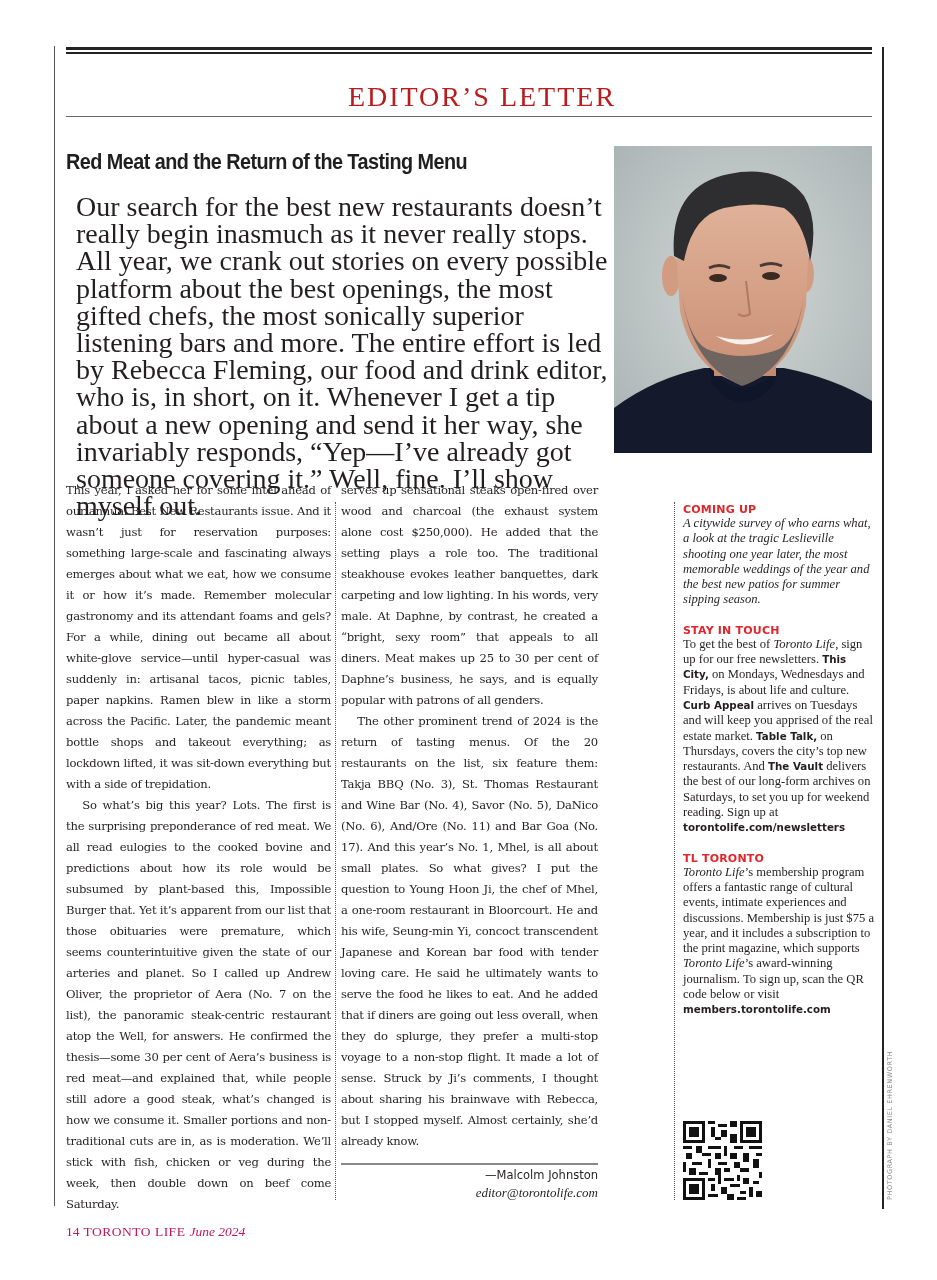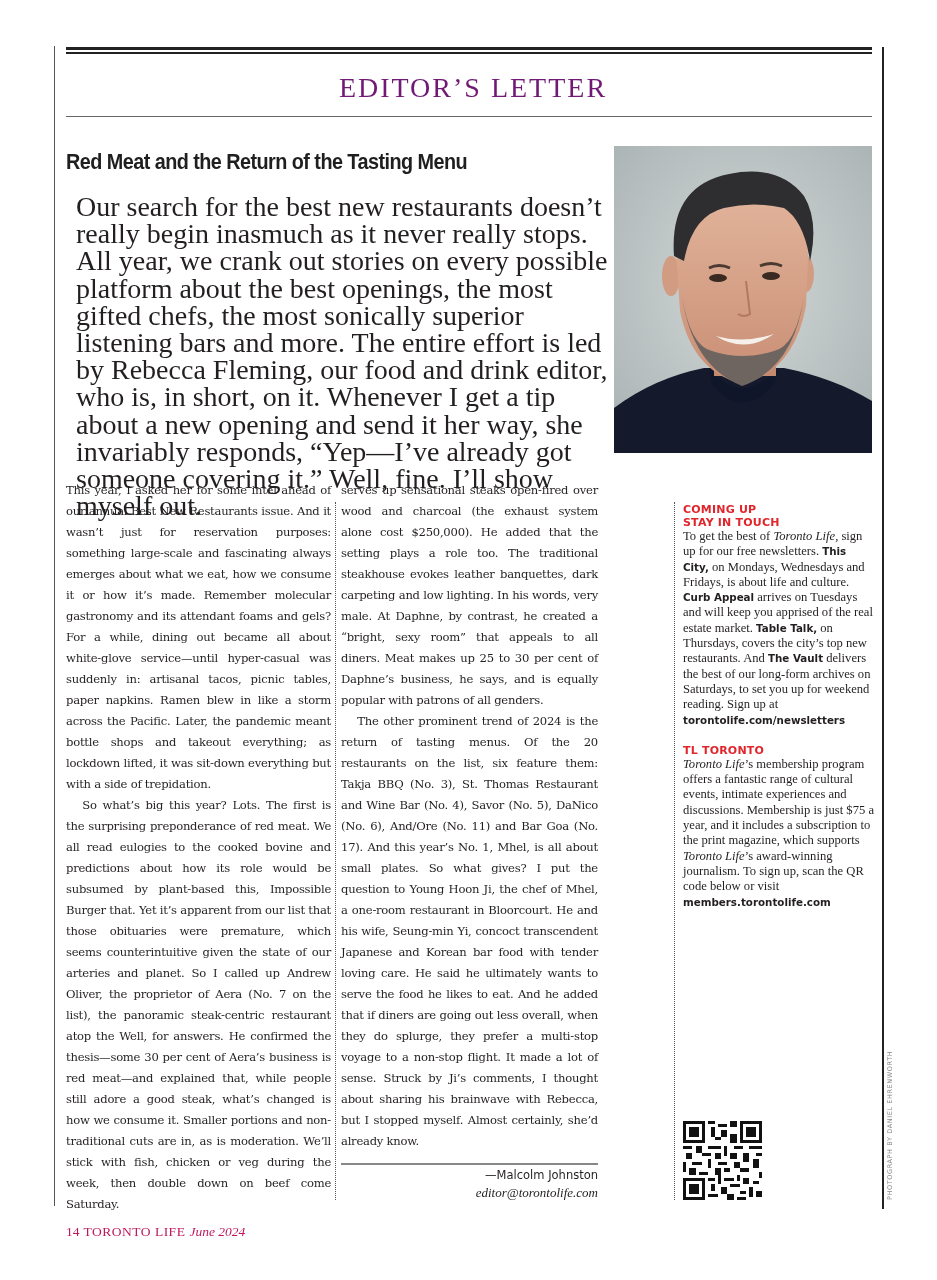--- a/index.html
+++ b/index.html
@@ -1,21 +1,21 @@
 <!DOCTYPE html>
 <html><head>
 <meta charset="utf-8">
 <style>
   html, body { margin: 0; padding: 0; background: #ffffff; }
   body { width: 937px; height: 1280px; position: relative; overflow: hidden; color: #231f20; font-family: "DejaVu Serif", serif; }
   .vline-left { position: absolute; left: 54px; top: 46px; width: 1px; height: 1160px; background: #555; }
   .vline-right { position: absolute; left: 882px; top: 47px; width: 2px; height: 1162px; background: #222; }
   .rule-top1 { position: absolute; left: 66px; top: 47px; width: 806px; height: 3px; background: #222; }
   .rule-top2 { position: absolute; left: 66px; top: 52px; width: 806px; height: 2px; background: #222; }
-  .section-title { position: absolute; left: 66px; top: 68px; width: 806px; text-align: center; font-family: "Liberation Serif", serif; font-size: 28px; letter-spacing: 2px; font-weight: normal; color: #701a75; margin: 4px; }
+  .section-title { position: absolute; left: 66px; top: 68px; width: 806px; text-align: center; font-family: "Liberation Serif", serif; font-size: 28px; letter-spacing: 2px; font-weight: normal; color: #b91c1c; margin: 13px; }
   .rule-under-title { position: absolute; left: 66px; top: 116px; width: 806px; height: 1px; background: #666; }
   .headline { position: absolute; left: 66px; top: 149px; margin: 0; font-family: "Liberation Sans", sans-serif; font-weight: bold; font-size: 22px; letter-spacing: -0.6px; color: #1f1f1f; transform: scaleX(0.9); transform-origin: left; white-space: nowrap; }
   .deck { position: absolute; left: 66px; top: 183px; width: 540px; margin: 10px; font-family: "Liberation Serif", serif; font-size: 28px; line-height: 27.2px; color: #231f20; }
   .photo { position: absolute; left: 614px; top: 146px; width: 258px; height: 307px; overflow: hidden; background: linear-gradient(135deg, #c6cdcc 0%, #b9c1c1 60%, #aeb7b8 100%); }
   .body-col { position: absolute; top: 480px; font-family: "DejaVu Serif", serif; font-size: 11.6px; line-height: 21px; color: #231f20; text-align: justify; hyphens: auto; letter-spacing: -0.25px; }
   .col1 { left: 66px; width: 265px; }
   .col2 { left: 341px; width: 257px; }
   .body-col p { margin: 0; text-indent: 0; }
   .body-col p + p { text-indent: 1.4em; }
   .dots1 { position: absolute; left: 335px; top: 502px; height: 698px; border-left: 1px dotted #555; }
@@ -90,20 +90,21 @@
 </div>
 
 <div class="sig-rule"></div>
 <div class="sig-name">—Malcolm Johnston</div>
 <div class="sig-email">editor@torontolife.com</div>
 
 <div class="dots2"></div>
 
 <div class="sidebar">
   <p class="side-head">COMING UP</p>
+  <p class="side-text italic">A citywide survey of who earns what, a look at the tragic Leslieville shooting one year later, the most memorable weddings of the year and the best new patios for summer sipping season.</p>
 
   <p class="side-head">STAY IN TOUCH</p>
   <p class="side-text"><span>To get the best of </span><i>Toronto Life</i><span>, sign up for our free newsletters. </span><span class="sans-b">This City,</span><span> on Mondays, Wednesdays and Fridays, is about life and culture. </span><span class="sans-b">Curb Appeal</span><span> arrives on Tuesdays and will keep you apprised of the real estate market. </span><span class="sans-b">Table Talk,</span><span> on Thursdays, covers the city’s top new restaurants. And </span><span class="sans-b">The Vault</span><span> delivers the best of our long-form archives on Saturdays, to set you up for weekend reading. Sign up at </span><span class="sans-b">torontolife.com/newsletters</span></p>
 
   <p class="side-head">TL TORONTO</p>
   <p class="side-text"><i>Toronto Life</i><span>’s membership program offers a fantastic range of cultural events, intimate experiences and discussions. Membership is just $75 a year, and it includes a subscription to the print magazine, which supports </span><i>Toronto Life</i><span>’s award-winning journalism. To sign up, scan the QR code below or visit </span><span class="sans-b">members.torontolife.com</span></p>
 </div>
 
 <div class="qr" aria-label="QR code">
   <svg width="79" height="79" viewBox="0 0 25 25" shape-rendering="crispEdges">

